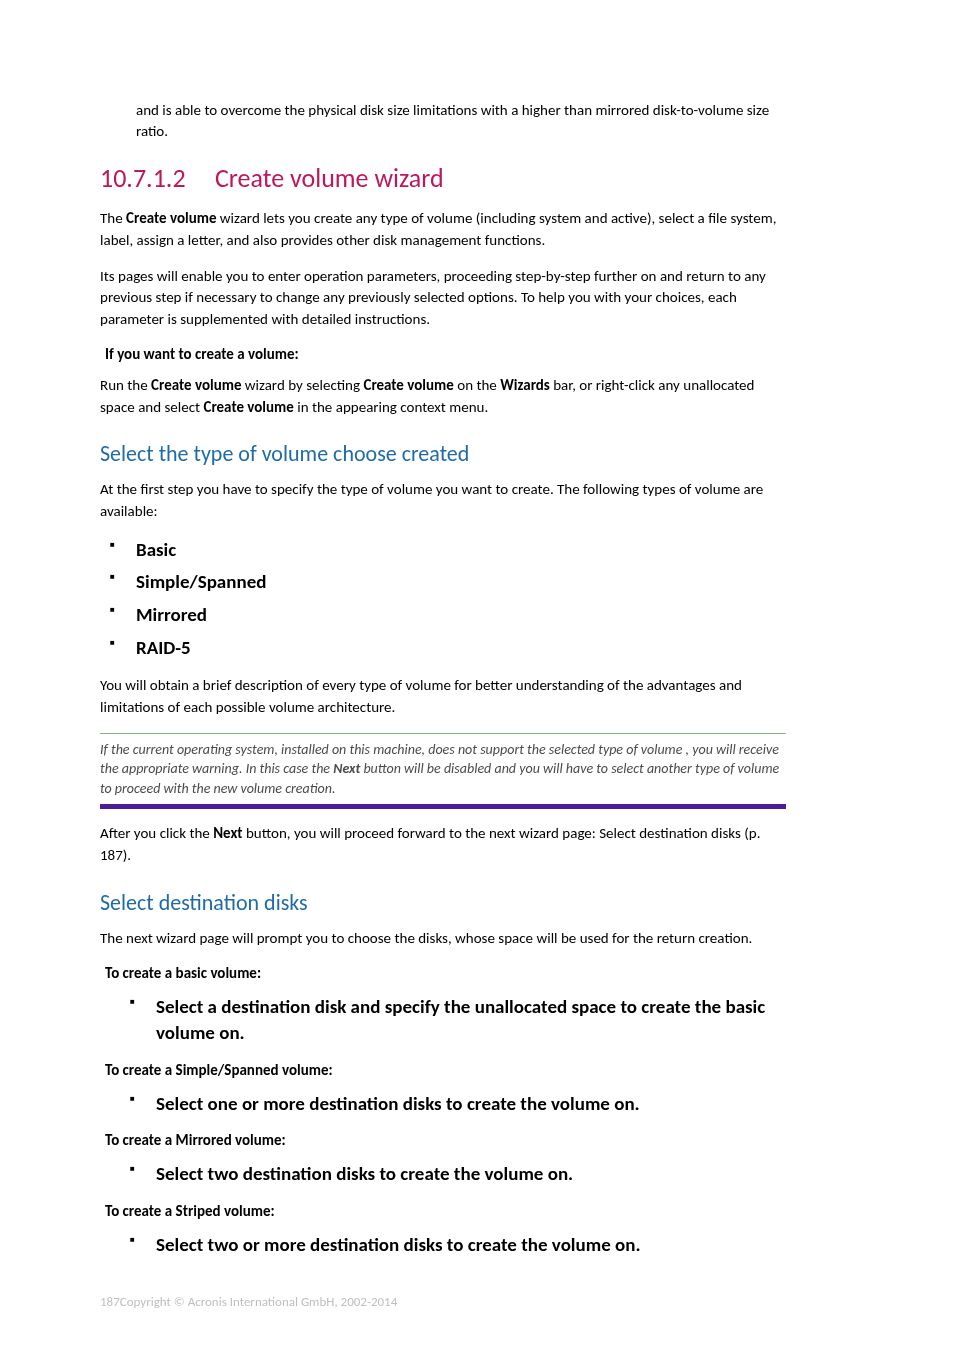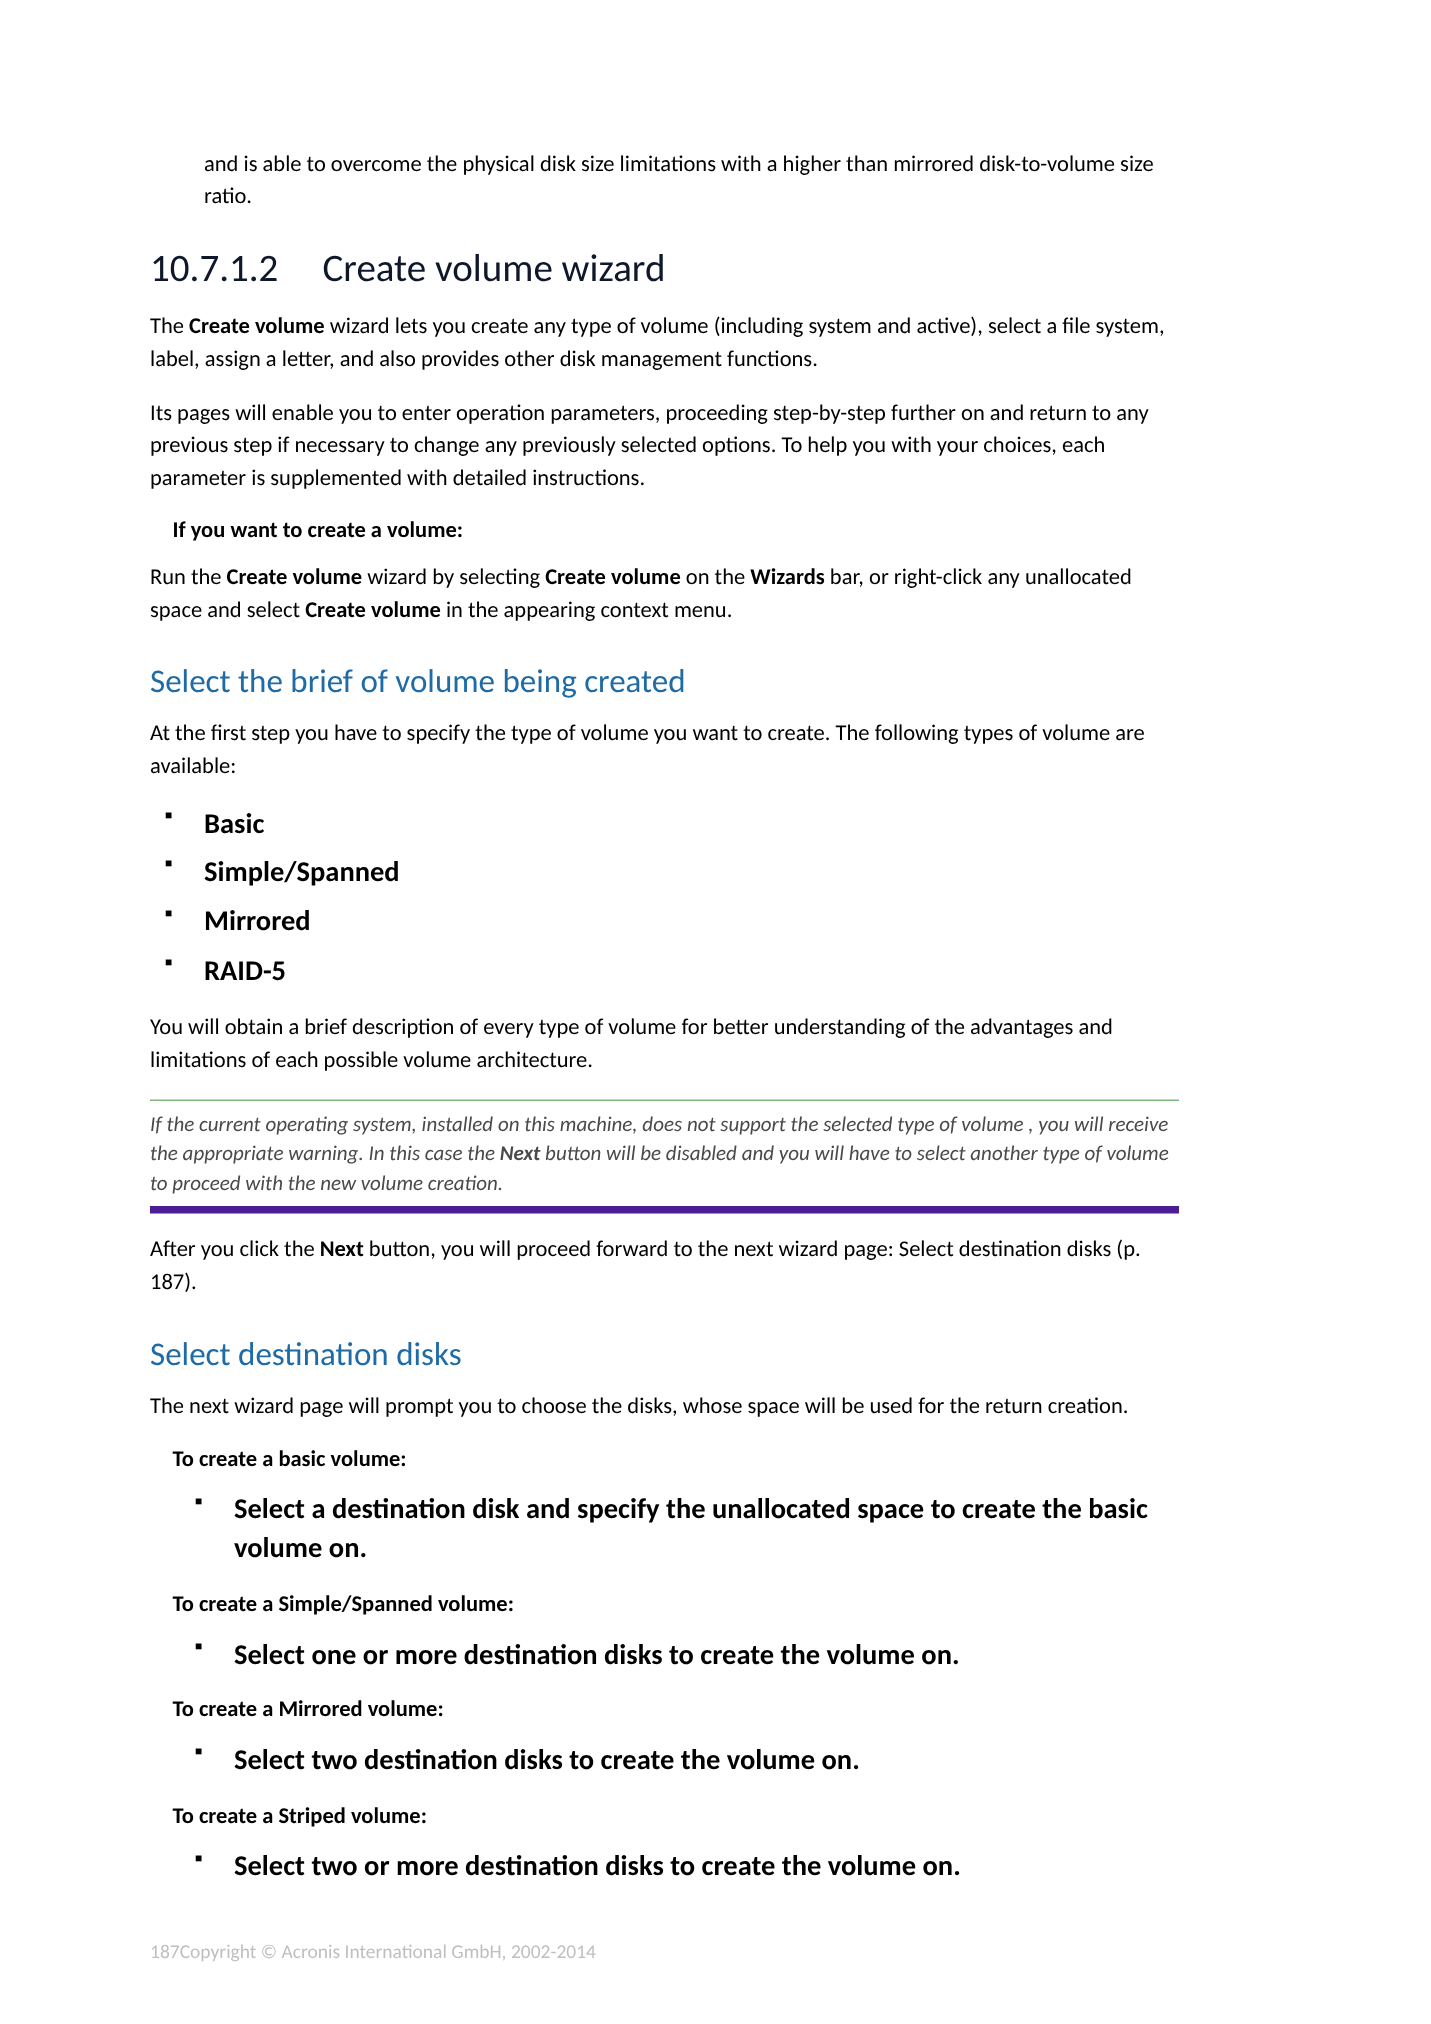--- a/index.html
+++ b/index.html
@@ -15,21 +15,21 @@
     padding: 100px 100px 40px 100px;
     box-sizing: border-box;
     position: relative;
   }
   .indent-para {
     margin: 0 0 20px 36px;
     font-size: 15px;
     line-height: 1.4;
   }
   .h-numbered {
-    color: #0f172a;
+    color: #be185d;
     font-size: 26px;
     font-weight: 400;
     margin: 8px 0 14px 0;
   }
   .h-numbered .num {
     display: inline-block;
     min-width: 115px;
   }
   .h-sub {
     color: #1F6BA6;
@@ -38,21 +38,21 @@
     margin: 22px 0 12px 0;
   }
   p.body {
     font-size: 15px;
     line-height: 1.45;
     margin: 0 0 14px 0;
   }
   p.bold-label {
     font-size: 15px;
     font-weight: 700;
-    margin: 0 0 12px 15px;
+    margin: 0 0 12px 5px;
   }
   ul.bullets {
     list-style: none;
     padding: 0;
     margin: 0 0 14px 0;
   }
   ul.bullets > li {
     font-size: 19px;
     line-height: 1.4;
     padding-left: 36px;
@@ -111,21 +111,21 @@
   </p>
 
   <p class="body">Its pages will enable you to enter operation parameters, proceeding step-by-step further on and return to any previous step if necessary to change any previously selected options. To help you with your choices, each parameter is supplemented with detailed instructions.</p>
 
   <p class="bold-label"><span>If you want to create a volume</span>:</p>
 
   <p class="body">
     <span>Run the </span><span class="b">Create volume</span><span> wizard by selecting </span><span class="b">Create volume</span><span> on the </span><span class="b">Wizards</span><span> bar, or right-click any unallocated space and select </span><span class="b">Create volume</span><span> in the appearing context menu.</span>
   </p>
 
-  <div class="h-sub">Select the brief of volume being created</div>
+  <div class="h-sub">Select the type of volume choose created</div>
 
   <p class="body">At the first step you have to specify the type of volume you want to create. The following types of volume are available:</p>
 
   <ul class="bullets">
     <li>Basic</li>
     <li>Simple/Spanned</li>
     <li>Mirrored</li>
     <li>RAID-5</li>
   </ul>
 

